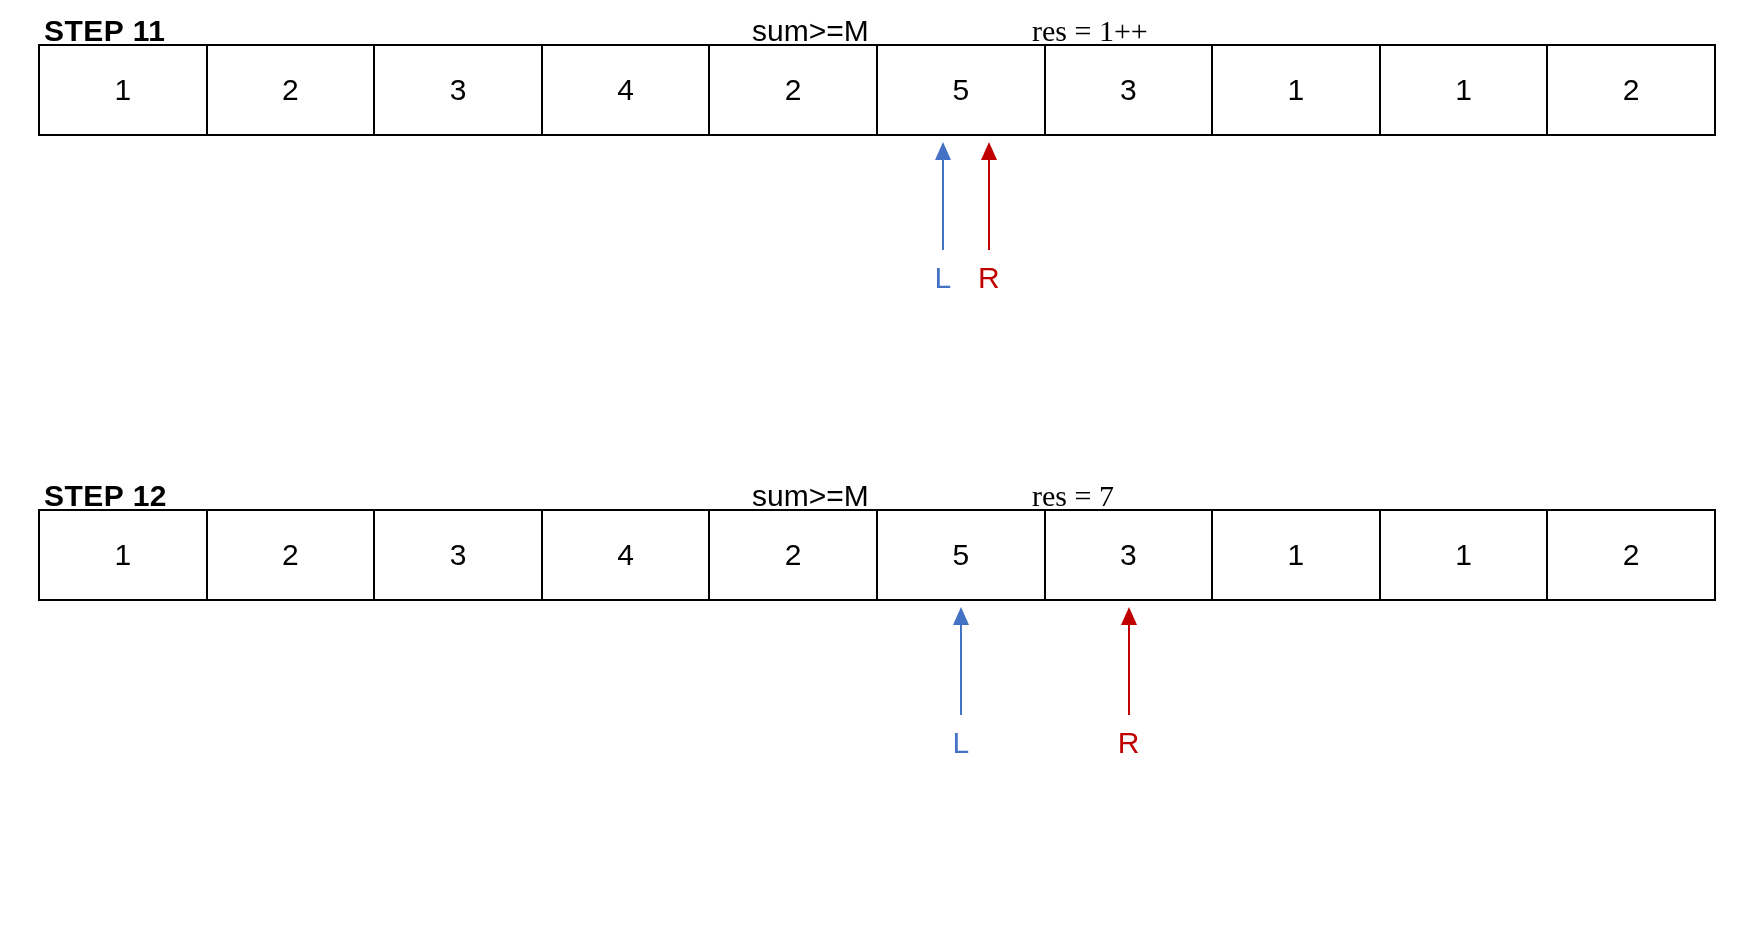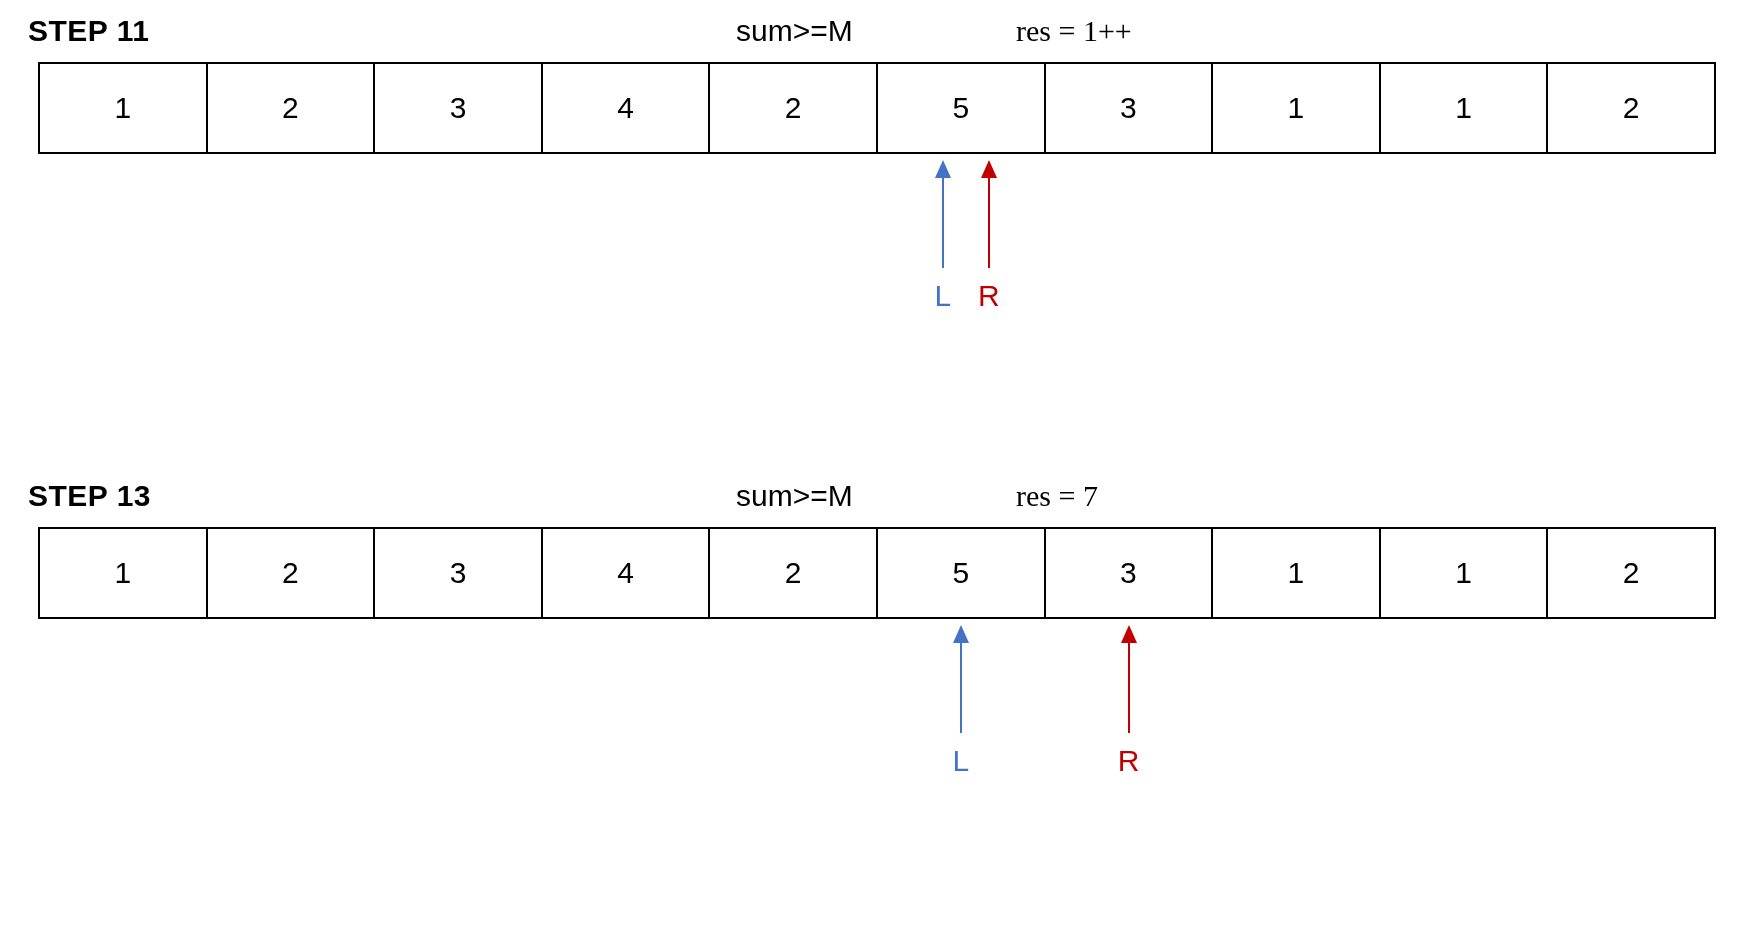--- a/index.html
+++ b/index.html
@@ -20,22 +20,22 @@
     position: absolute;
     left: 0;
     width: 1750px;
   }
   #step-block-1 { top: 0px; }
   #step-block-2 { top: 465px; }
 
   
   .step-header {
     position: relative;
-    height: 62px;
-    margin-left: 28px;
+    height: 44px;
+    margin-left: 44px;
   }
   .step-header > span {
     position: absolute;
     top: 0;
     white-space: pre;
     line-height: 62px;
     font-size: 30px;
     color: #000000;
   }
   .step-title {
@@ -153,21 +153,21 @@
       <span class="arrow-shaft"></span>
       <span class="pointer-label">R</span>
     </div>
   </div>
 
 </section>
 
 <section class="step-block" id="step-block-2">
 
   <div class="step-header">
-    <span class="step-title">STEP 13</span>
+    <span class="step-title">STEP 12</span>
     <span class="step-cond">sum&gt;=M</span>
     <span class="step-result">res = 7</span>
   </div>
 
   <div class="array-row">
     <div class="array-cell">1</div>
     <div class="array-cell">2</div>
     <div class="array-cell">3</div>
     <div class="array-cell">4</div>
     <div class="array-cell">2</div>

